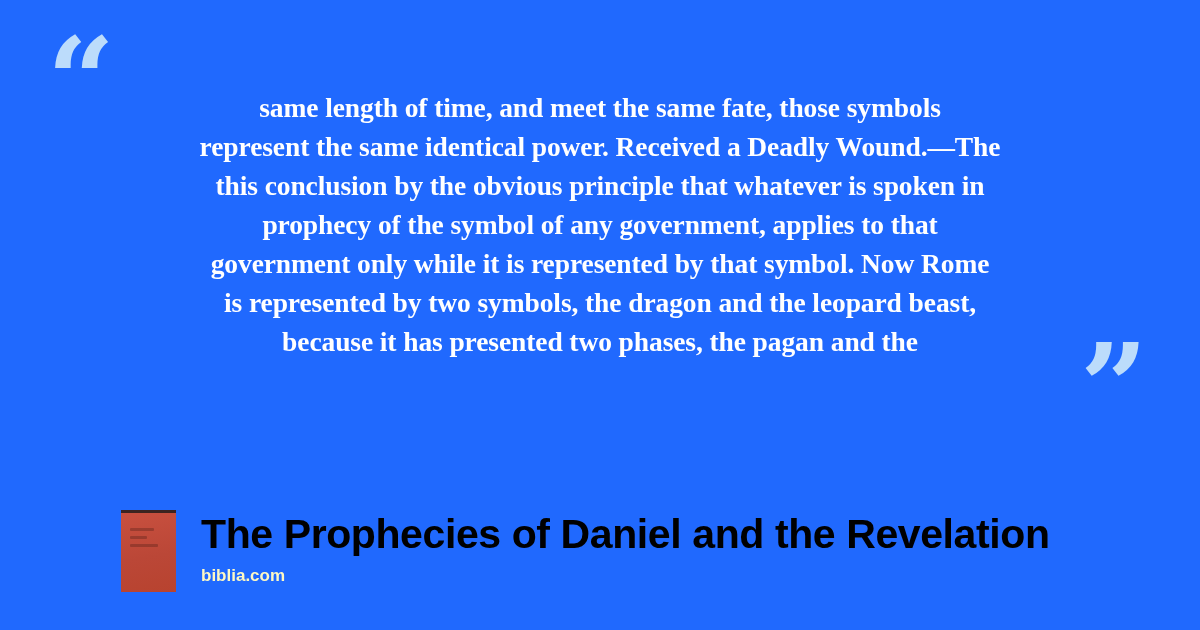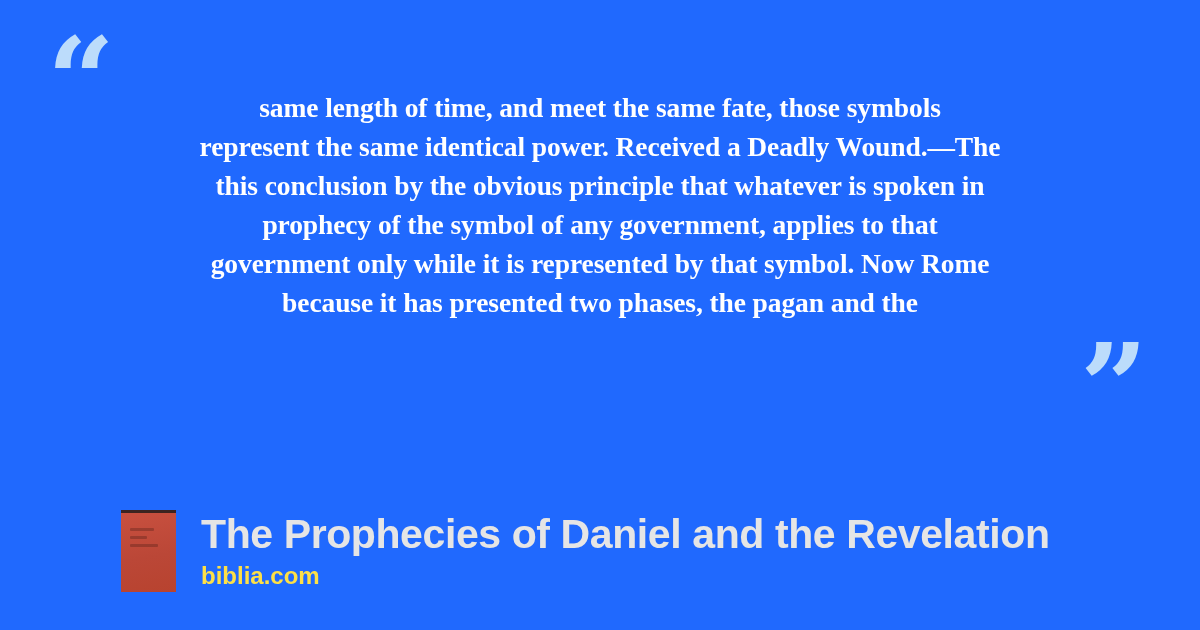--- a/index.html
+++ b/index.html
@@ -102,55 +102,56 @@
   .book-cover .cover-line.l3 { top: 31px; width: 28px; }
 
   .footer-text {
     margin-left: 25px;
     display: flex;
     flex-direction: column;
     justify-content: flex-start;
   }
 
   .book-title {
-    color: #e5e5e5;
+    color: #000000;
     font-family: "Liberation Sans", sans-serif;
     font-weight: 700;
     font-size: 41px;
     line-height: 48px;
     letter-spacing: -0.4px;
     white-space: nowrap;
   }
 
   .site-name {
     margin-top: 4px;
-    color: #fde047;
+    color: #fef9c3;
     font-family: "Liberation Sans", sans-serif;
     font-weight: 700;
-    font-size: 24px;
+    font-size: 17px;
     line-height: 28px;
     letter-spacing: 0px;
     white-space: nowrap;
   }
 </style>
 </head>
 <body>
 
 <div class="card">
 
   <div class="quote-area">
 
     <span class="quote-mark open">“</span>
 
     <div class="quote-text">
       <span class="ln">same length of time, and meet the same fate, those symbols</span>
       <span class="ln">represent the same identical power. Received a Deadly Wound.—The</span>
       <span class="ln">this conclusion by the obvious principle that whatever is spoken in</span>
       <span class="ln">prophecy of the symbol of any government, applies to that</span>
       <span class="ln">government only while it is represented by that symbol. Now Rome</span>
+      <span class="ln">is represented by two symbols, the dragon and the leopard beast,</span>
       <span class="ln">because it has presented two phases, the pagan and the</span>
     </div>
 
     <span class="quote-mark close">”</span>
 
   </div>
 
   <div class="footer">
 
     <div class="book-cover">

